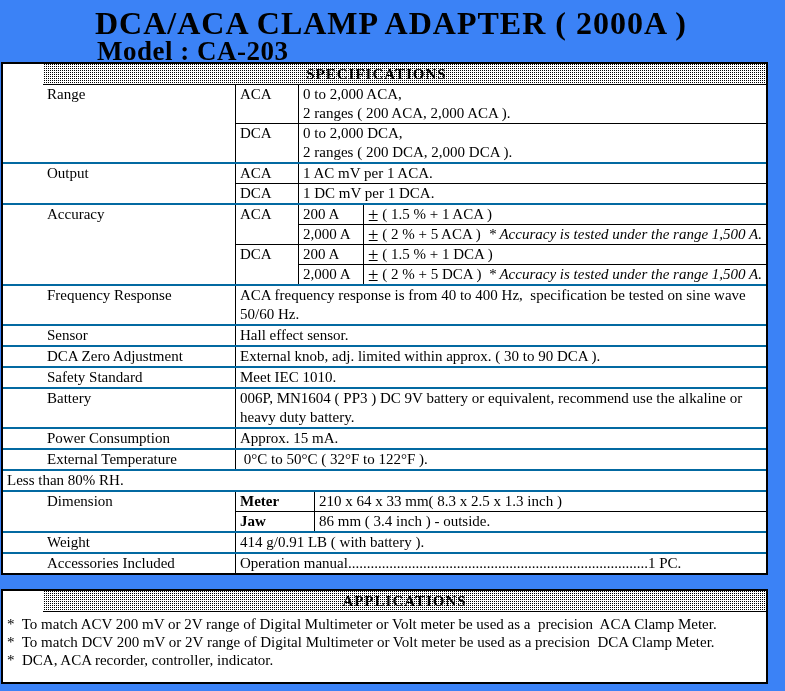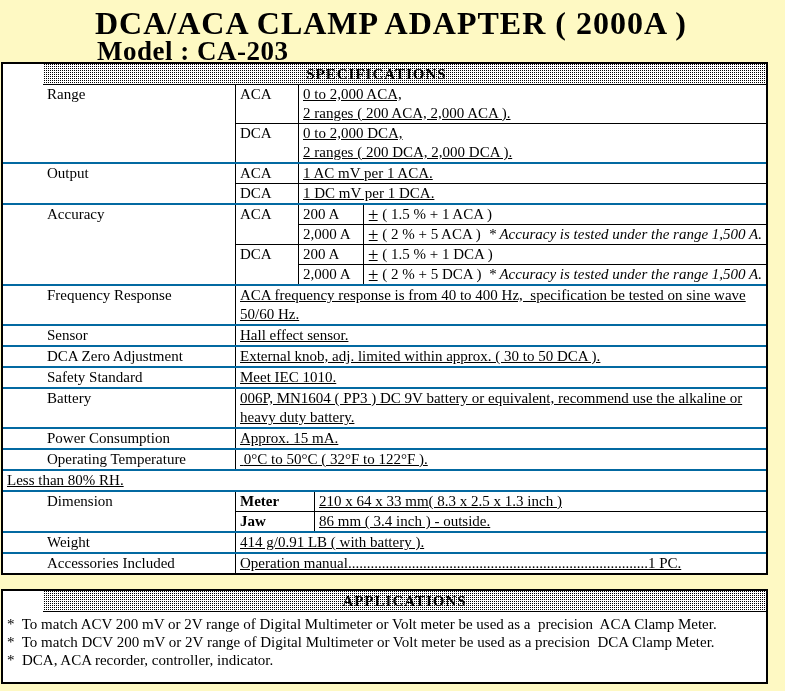--- a/index.html
+++ b/index.html
@@ -1,19 +1,19 @@
 <!DOCTYPE html>
 <html><head>
 <meta charset="utf-8">
 <style>
   html,body{margin:0;padding:0;background:#fff;}
   .page{
     position:relative;
     width:785px;height:691px;
-    background:#fef9c3;color:#000;
+    background:#3b82f6;color:#000;
     font-family:"Liberation Serif","DejaVu Serif",serif;
     font-size:15px;line-height:19px;
     overflow:hidden;
   }
   .doc-title{
     font-size:32px;font-weight:bold;line-height:34px;
     letter-spacing:1px;padding:6px 0 0 95px;white-space:nowrap;
   }
   .doc-model{
     font-size:27px;font-weight:bold;line-height:22px;
@@ -39,21 +39,21 @@
   .shift-left{position:relative;left:-28px;}
   .block{display:flex;}
   .block + .block{border-top:2px solid #0369a1;}
   .c1{width:188px;flex:none;border-right:1px solid #000;padding-left:4px;box-sizing:content-box;margin-left:40px;}
   .subs{flex:1;display:flex;flex-direction:column;min-width:0;}
   .sub{display:flex;}
   .sub + .sub{border-top:1px solid #000;}
   .c2{width:58px;flex:none;border-right:1px solid #000;padding-left:4px;}
   .c2.wide{width:74px;font-weight:bold;}
   .c3{width:60px;flex:none;border-right:1px solid #000;padding-left:4px;}
-  .val{flex:1;padding-left:4px;min-width:0;text-decoration:underline;}
+  .val{flex:1;padding-left:4px;min-width:0;}
   .pre{white-space:pre-wrap;}
   .h19{height:19px;}
   .h38{height:38px;}
   .accrows{flex:1;display:flex;flex-direction:column;min-width:0;}
   .accrow{display:flex;height:19px;}
   .accrow + .accrow{border-top:1px solid #000;}
   .accval{flex:1;display:flex;align-items:center;padding-left:4px;min-width:0;}
   .pm{font-size:19px;line-height:19px;font-weight:normal;}
   .expr{white-space:pre;}
   .note{font-style:italic;margin-left:auto;padding-right:4px;white-space:pre;}
@@ -155,41 +155,41 @@
 50/60 Hz.</div>
     </div>
 
     <div class="block h19">
       <div class="c1">Sensor</div>
       <div class="val">Hall effect sensor.</div>
     </div>
 
     <div class="block h19">
       <div class="c1">DCA Zero Adjustment</div>
-      <div class="val">External knob, adj. limited within approx. ( 30 to 50 DCA ).</div>
+      <div class="val">External knob, adj. limited within approx. ( 30 to 90 DCA ).</div>
     </div>
 
     <div class="block h19">
       <div class="c1">Safety Standard</div>
       <div class="val">Meet IEC 1010.</div>
     </div>
 
     <div class="block h38">
       <div class="c1">Battery</div>
       <div class="val pre">006P, MN1604 ( PP3 ) DC 9V battery or equivalent, recommend use the alkaline or
 heavy duty battery.</div>
     </div>
 
     <div class="block h19">
       <div class="c1">Power Consumption</div>
       <div class="val">Approx. 15 mA.</div>
     </div>
 
     <div class="block h19">
-      <div class="c1">Operating Temperature</div>
+      <div class="c1">External Temperature</div>
       <div class="val pre"> 0°C to 50°C ( 32°F to 122°F ).</div>
     </div>
 
     <div class="block h19">
       <div class="val">Less than 80% RH.</div>
     </div>
 
     <div class="block">
       <div class="c1">Dimension</div>
       <div class="subs">

